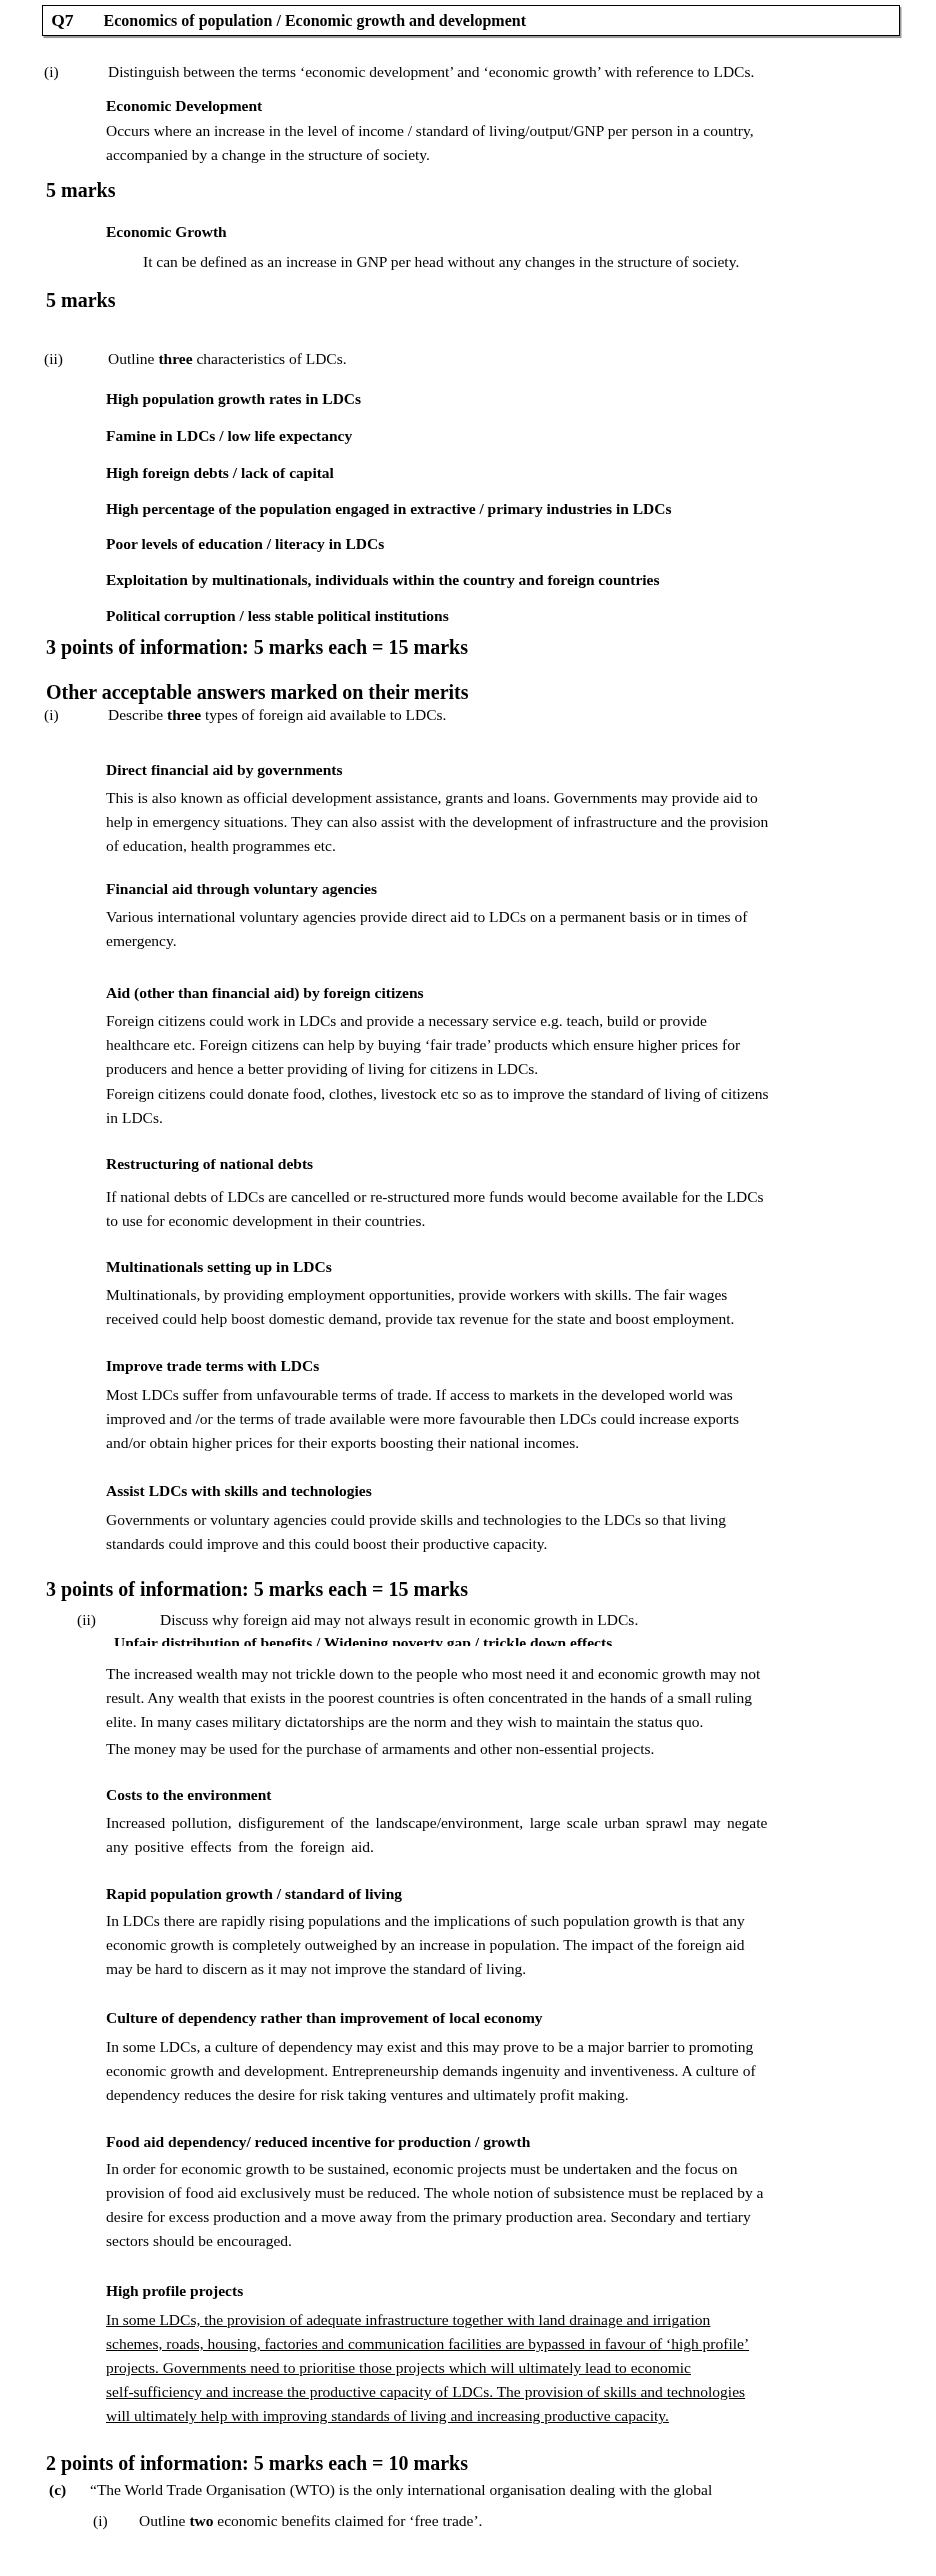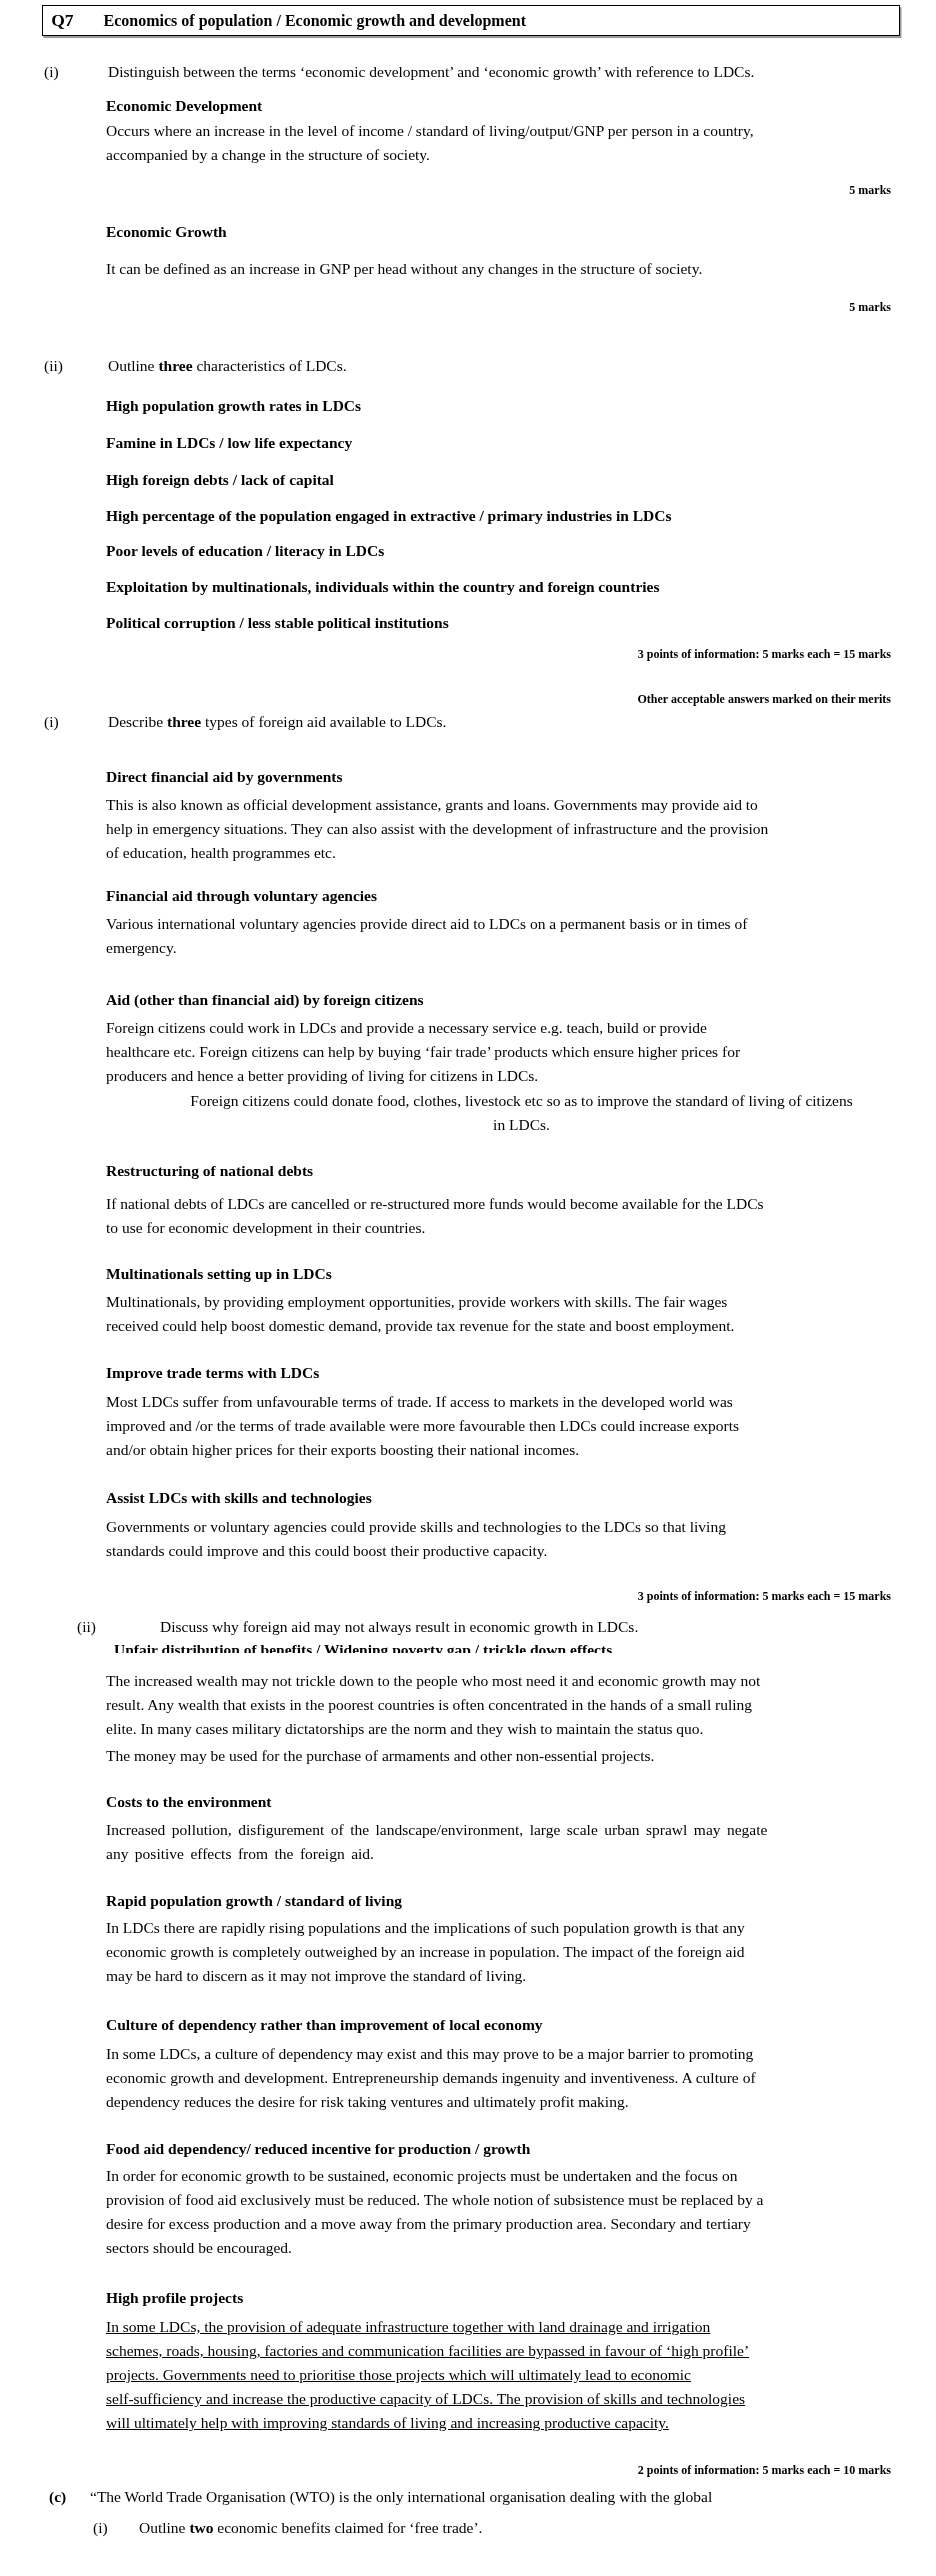--- a/index.html
+++ b/index.html
@@ -9,21 +9,21 @@
              border:1.5px solid #000;box-shadow:1.5px 2.1px 0 #9a9a9a;background:#fff;
              display:flex;align-items:center;}
   .title-code{font-weight:bold;font-size:17.5px;margin-left:8.2px;}
   .title-text{font-weight:bold;font-size:16px;margin-left:30px;white-space:nowrap;}
   #doc-content{position:absolute;left:0;top:34px;width:937px;}
   .h-line{font-weight:bold;font-size:15.5px;line-height:17.5px;margin-left:106px;white-space:nowrap;}
   .h-clip{overflow:hidden;padding-left:8px;}
   .body-par{font-size:15.5px;}
   .b-line{line-height:24px;margin-left:106px;white-space:nowrap;}
   .spread .b-line{word-spacing:2.6px;}
-  .marks-line{font-weight:bold;font-size:12px;line-height:18.5px;text-align:right;
+  .marks-line{font-weight:bold;font-size:20px;line-height:18.5px;text-align:left;
               width:845px;margin-left:46px;white-space:nowrap;}
   .q-line{position:relative;font-size:15.5px;line-height:20.6px;min-height:20.6px;}
   .q-marker{position:absolute;top:0;}
   .q-marker.bold{font-weight:bold;}
   .q-text{white-space:nowrap;}
   .q-text b{font-weight:bold;}
 </style>
 </head>
 <body>
 
@@ -34,21 +34,21 @@
   </div>
   <div id="doc-content">
       <div class="q-line" style="padding-left: 108px; margin-top: 28px;"><span class="q-marker" style="left: 44px;">(i)</span><span class="q-text"><span>Distinguish between the terms ‘economic development’ and ‘economic growth’ with reference to LDCs.</span></span></div>
       <div class="h-line" style="margin-top: 14px;">Economic Development</div>
       <div class="body-par" style="margin-top: 4.6px;">
         <div class="b-line">Occurs where an increase in the level of income / standard of living/output/GNP per person in a country,</div>
         <div class="b-line">accompanied by a change in the structure of society.</div>
       </div>
       <div class="marks-line" style="margin-top: 14.4px;">5 marks</div>
       <div class="h-line" style="margin-top: 23px;">Economic Growth</div>
-      <div class="body-par" style="margin-top: 17px;">
+      <div class="body-par" style="margin-top: 10px; padding-left: 37px;">
         <div class="b-line">It can be defined as an increase in GNP per head without any changes in the structure of society.</div>
       </div>
       <div class="marks-line" style="margin-top: 17px;">5 marks</div>
       <div class="q-line" style="padding-left: 108px; margin-top: 39px;"><span class="q-marker" style="left: 44px;">(ii)</span><span class="q-text"><span>Outline </span><b>three</b><span> characteristics of LDCs.</span></span></div>
       <div class="h-line" style="margin-top: 20.6px;">High population growth rates in LDCs</div>
       <div class="h-line" style="margin-top: 19.6px;">Famine in LDCs / low life expectancy</div>
       <div class="h-line" style="margin-top: 19.6px;">High foreign debts / lack of capital</div>
       <div class="h-line" style="margin-top: 18.5px;">High percentage of the population engaged in extractive / primary industries in LDCs</div>
       <div class="h-line" style="margin-top: 17.5px;">Poor levels of education / literacy in LDCs</div>
       <div class="h-line" style="margin-top: 18.5px;">Exploitation by multinationals, individuals within the country and foreign countries</div>
@@ -66,21 +66,21 @@
       <div class="body-par" style="margin-top: 7.2px;">
         <div class="b-line">Various international voluntary agencies provide direct aid to LDCs on a permanent basis or in times of</div>
         <div class="b-line">emergency.</div>
       </div>
       <div class="h-line" style="margin-top: 31px;">Aid (other than financial aid) by foreign citizens</div>
       <div class="body-par" style="margin-top: 7.7px;">
         <div class="b-line">Foreign citizens could work in LDCs and provide a necessary service e.g. teach, build or provide</div>
         <div class="b-line">healthcare etc. Foreign citizens can help by buying ‘fair trade’ products which ensure higher prices for</div>
         <div class="b-line">producers and hence a better providing of living for citizens in LDCs.</div>
       </div>
-      <div class="body-par" style="margin-top: 1px; text-align: center;">
+      <div class="body-par" style="margin-top: 1px;">
         <div class="b-line">Foreign citizens could donate food, clothes, livestock etc so as to improve the standard of living of citizens</div>
         <div class="b-line">in LDCs.</div>
       </div>
       <div class="h-line" style="margin-top: 25px;">Restructuring of national debts</div>
       <div class="body-par" style="margin-top: 12.4px;">
         <div class="b-line">If national debts of LDCs are cancelled or re-structured more funds would become available for the LDCs</div>
         <div class="b-line">to use for economic development in their countries.</div>
       </div>
       <div class="h-line" style="margin-top: 25px;">Multinationals setting up in LDCs</div>
       <div class="body-par" style="margin-top: 8.2px;">

